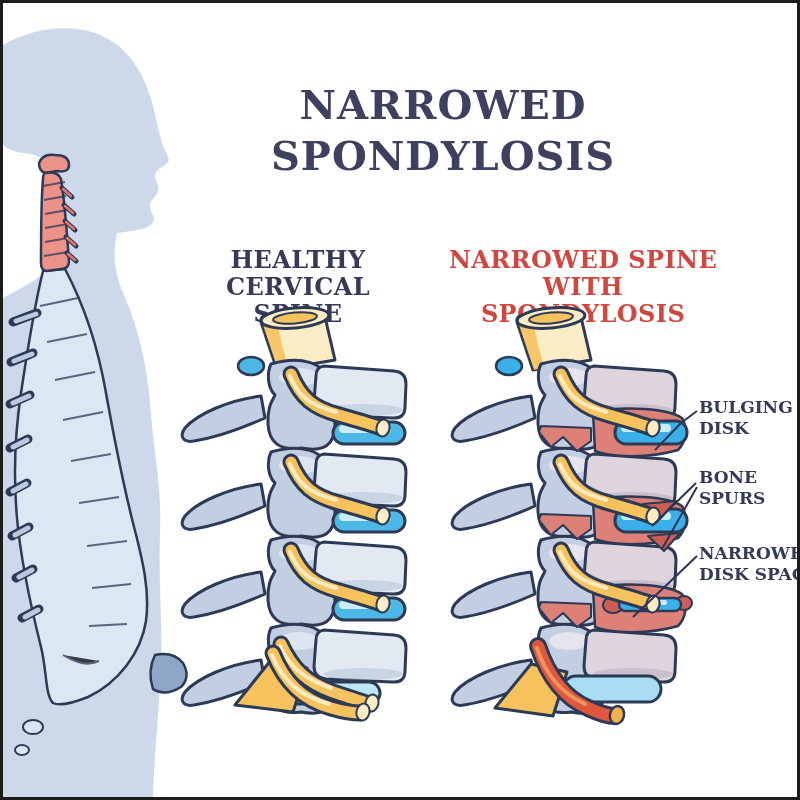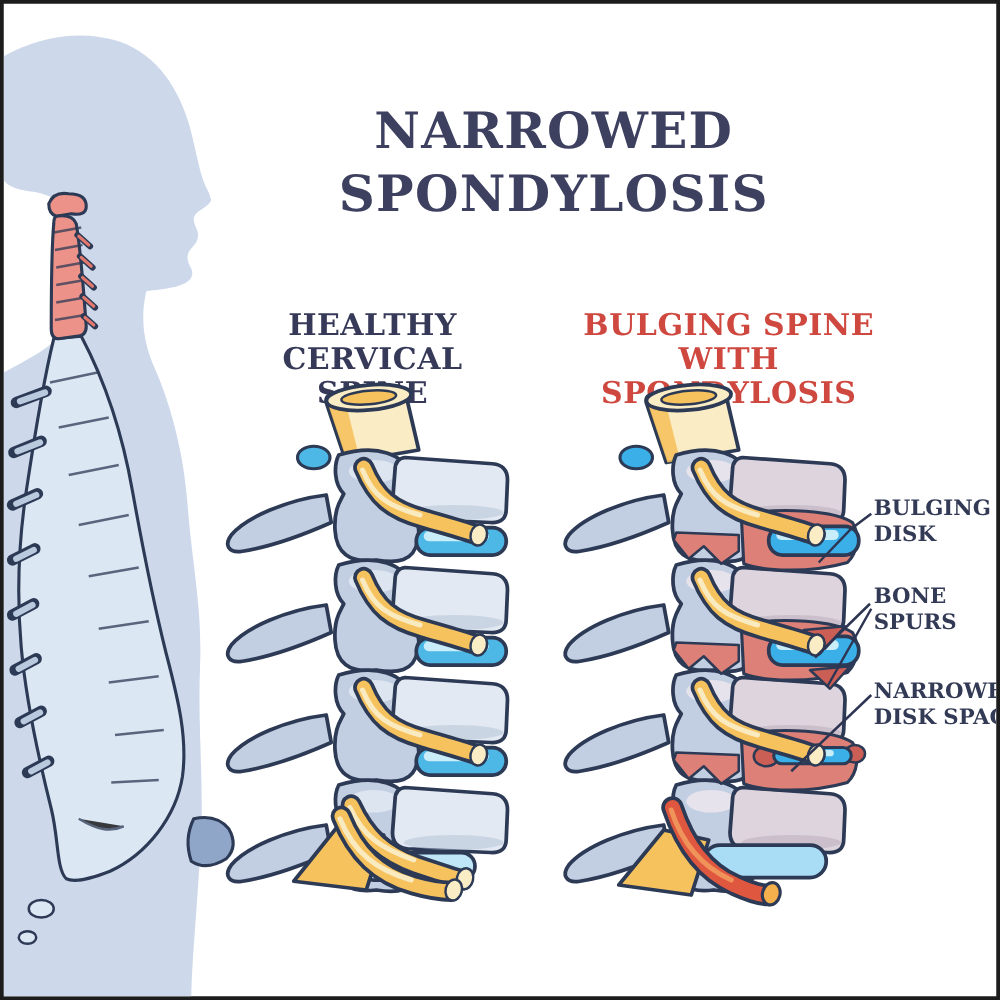--- a/index.html
+++ b/index.html
@@ -134,21 +134,21 @@
   <div class="abs title">
     <div>NARROWED</div>
     <div>SPONDYLOSIS</div>
   </div>
 
   <div class="abs col-heading healthy">
     <div>HEALTHY CERVICAL</div>
     <div>SPINE</div>
   </div>
   <div class="abs col-heading diseased">
-    <div>BULGING SPINE WITH</div>
+    <div>NARROWED SPINE WITH</div>
     <div>SPONDYLOSIS</div>
   </div>
 
   <svg viewBox="0 0 250 430" style="left:170px;top:305px;width:250px;height:430px">
     <defs>
       <g id="hvert">
         <path class="f-bm s3" d="M88,38 C56,42 24,56 12,70 C6,78 10,85 21,83 C46,79 74,68 92,60 Z"></path>
         <path class="f-bm s3" d="M98,6 C128,-3 152,5 154,23 C156,39 150,45 146,50 C161,54 164,63 161,75
                                  C158,91 145,93 128,90 C106,93 96,84 95,66 C94,48 100,42 102,37
                                  C94,29 94,14 98,6 Z"></path>

